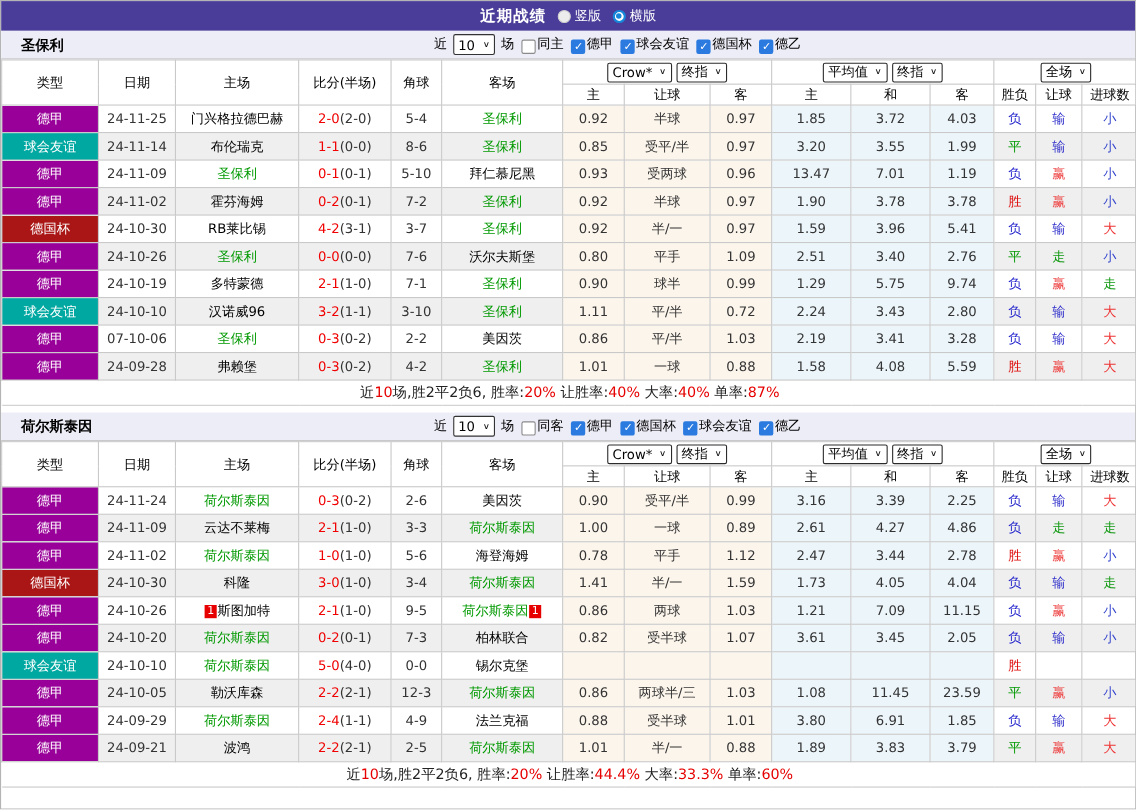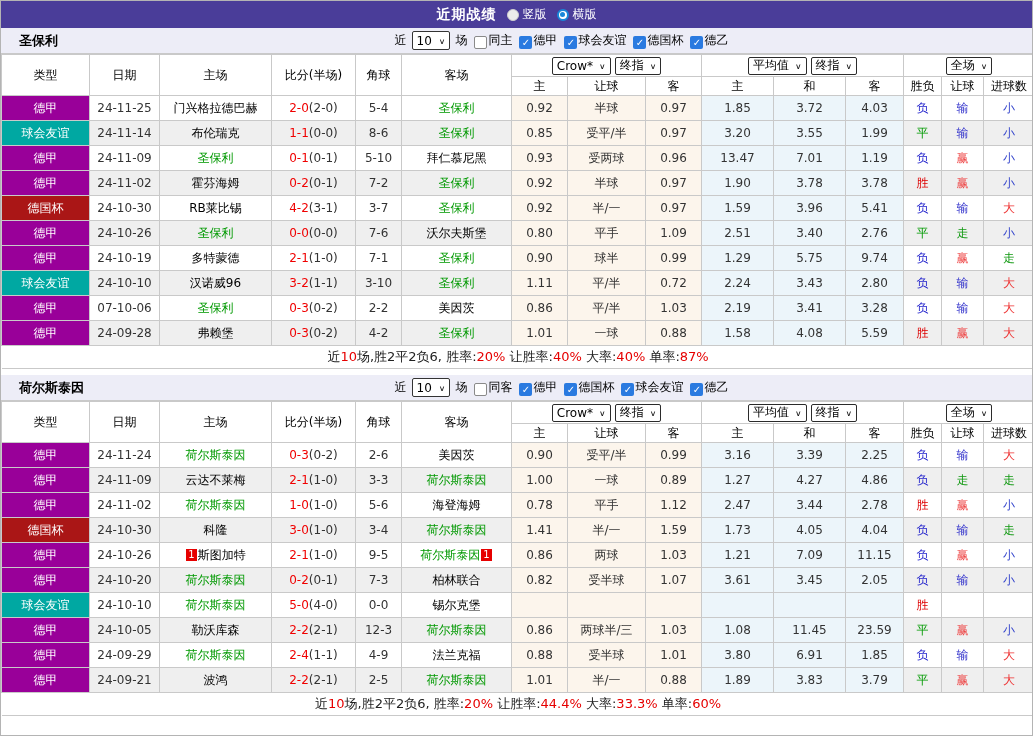--- a/index.html
+++ b/index.html
@@ -458,21 +458,21 @@
         <tr>
           <td class="type" style="background: rgb(153, 0, 153);">德甲</td>
           <td class="stripe">24-11-09</td>
           <td class="stripe"><span class="team">云达不莱梅</span></td>
           <td class="stripe"><span class="score"><span class="ft">2-1</span><span class="ht">(1-0)</span></span></td>
           <td class="stripe">3-3</td>
           <td class="stripe"><span class="team focus">荷尔斯泰因</span></td>
           <td class="crow">1.00</td>
           <td class="crow">一球</td>
           <td class="crow">0.89</td>
-          <td class="avg">1.27</td>
+          <td class="avg">2.61</td>
           <td class="avg">4.27</td>
           <td class="avg">4.86</td>
           <td class="stripe res" style="color: rgb(35, 35, 204);">负</td>
           <td class="stripe res" style="color: rgb(17, 153, 17);">走</td>
           <td class="stripe res" style="color: rgb(17, 153, 17);">走</td>
         </tr>
         <tr>
           <td class="type" style="background: rgb(153, 0, 153);">德甲</td>
           <td class="stripe">24-11-02</td>
           <td class="stripe"><span class="team focus">荷尔斯泰因</span></td>

